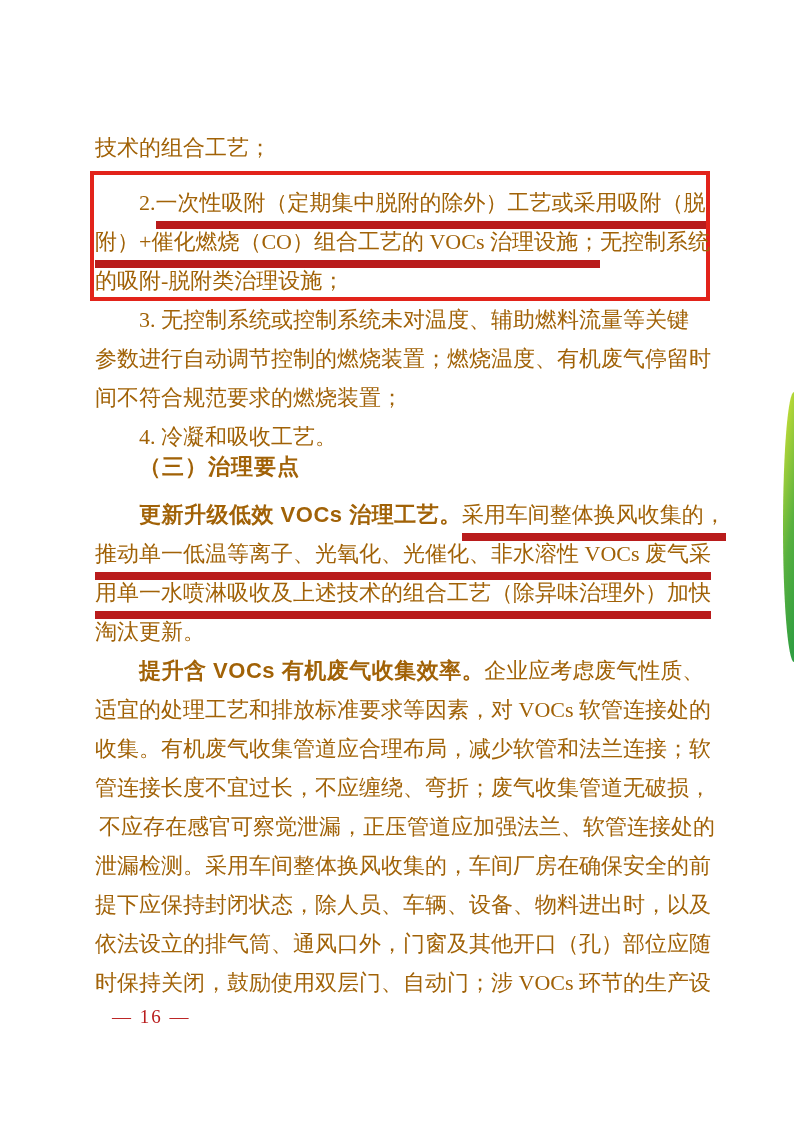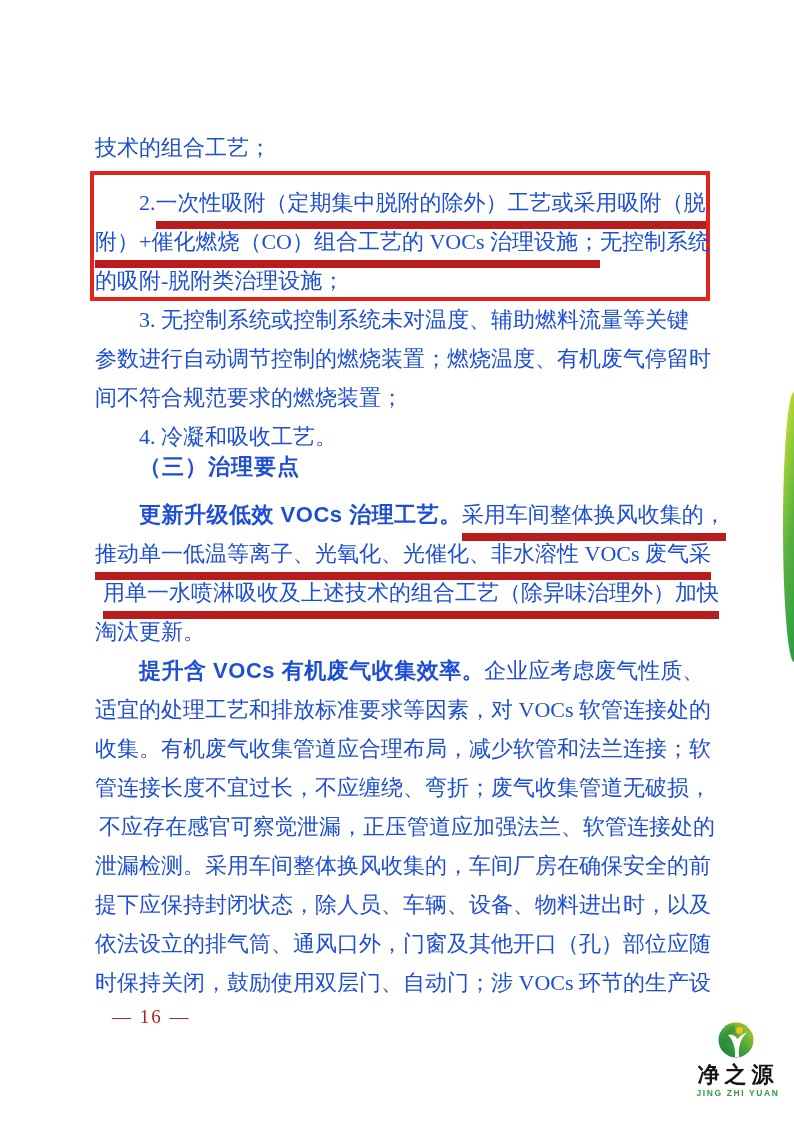--- a/index.html
+++ b/index.html
@@ -3,21 +3,21 @@
 <meta charset="utf-8">
 <style>
   html,body{margin:0;padding:0;}
   body{
     width:794px;height:1123px;position:relative;background:#ffffff;overflow:hidden;
     font-family:"Liberation Serif","DejaVu Serif",serif;
   }
   .page{position:absolute;inset:0;background:#ffffff;}
   .line{
     position:absolute;font-size:22px;line-height:30px;white-space:nowrap;
-    color:#1d4ed8;font-family:"Liberation Serif","DejaVu Serif",serif;
+    color:#a16207;font-family:"Liberation Serif","DejaVu Serif",serif;
   }
   .line span{display:inline-block;}
   .seg-bold{
     font-weight:bold;
     font-family:"Liberation Sans","DejaVu Sans",sans-serif;
     letter-spacing:0.5px;
   }
   .seg-underline{
     border-bottom:8px solid #b91c1c;
     padding-bottom:3px;
@@ -61,48 +61,31 @@
       <div class="line" style="top: 188px; left: 139px;"><span>2. </span><span class="seg-underline">一次性吸附（定期集中脱附的除外）工艺或采用吸附（脱</span></div>
       <div class="line" style="top: 227px; left: 95px;"><span class="seg-underline">附）+催化燃烧（CO）组合工艺的 VOCs 治理设施；</span><span>无控制系统</span></div>
       <div class="line" style="top: 266px; left: 95px;"><span>的吸附-脱附类治理设施；</span></div>
       <div class="line" style="top: 305px; left: 139px;"><span>3. 无控制系统或控制系统未对温度、辅助燃料流量等关键</span></div>
       <div class="line" style="top: 344px; left: 95px;"><span>参数进行自动调节控制的燃烧装置；燃烧温度、有机废气停留时</span></div>
       <div class="line" style="top: 383px; left: 95px;"><span>间不符合规范要求的燃烧装置；</span></div>
       <div class="line" style="top: 422px; left: 139px;"><span>4. 冷凝和吸收工艺。</span></div>
       <div class="line kaiti" style="top: 452px; left: 139px;"><span>（三）治理要点</span></div>
       <div class="line" style="top: 500px; left: 139px;"><span class="seg-bold">更新升级低效 VOCs 治理工艺。</span><span class="seg-underline">采用车间整体换风收集的，</span></div>
       <div class="line" style="top: 539px; left: 95px;"><span class="seg-underline">推动单一低温等离子、光氧化、光催化、非水溶性 VOCs 废气采</span></div>
-      <div class="line" style="top: 578px; left: 95px; margin-left: 8px;"><span class="seg-underline">用单一水喷淋吸收及上述技术的组合工艺（除异味治理外）加快</span></div>
+      <div class="line" style="top: 578px; left: 95px;"><span class="seg-underline">用单一水喷淋吸收及上述技术的组合工艺（除异味治理外）加快</span></div>
       <div class="line" style="top: 617px; left: 95px;"><span>淘汰更新。</span></div>
       <div class="line" style="top: 656px; left: 139px;"><span class="seg-bold">提升含 VOCs 有机废气收集效率。</span><span>企业应考虑废气性质、</span></div>
       <div class="line" style="top: 695px; left: 95px;"><span>适宜的处理工艺和排放标准要求等因素，对 VOCs 软管连接处的</span></div>
       <div class="line" style="top: 734px; left: 95px;"><span>收集。有机废气收集管道应合理布局，减少软管和法兰连接；软</span></div>
       <div class="line" style="top: 773px; left: 95px;"><span>管连接长度不宜过长，不应缠绕、弯折；废气收集管道无破损，</span></div>
       <div class="line" style="top: 812px; left: 99px;"><span>不应存在感官可察觉泄漏，正压管道应加强法兰、软管连接处的</span></div>
       <div class="line" style="top: 851px; left: 95px;"><span>泄漏检测。采用车间整体换风收集的，车间厂房在确保安全的前</span></div>
       <div class="line" style="top: 890px; left: 95px;"><span>提下应保持封闭状态，除人员、车辆、设备、物料进出时，以及</span></div>
       <div class="line" style="top: 929px; left: 95px; text-align: right;"><span>依法设立的排气筒、通风口外，门窗及其他开口（孔）部位应随</span></div>
       <div class="line" style="top: 968px; left: 95px;"><span>时保持关闭，鼓励使用双层门、自动门；涉 VOCs 环节的生产设</span></div>
     </div>
 
   <div class="page-number">— 16 —</div>
 
   <div class="edge-leaf"></div>
 
-  <div class="logo">
-    <svg class="logo-icon" viewBox="0 0 40 40" xmlns="http://www.w3.org/2000/svg">
-      <defs>
-        <linearGradient id="lg" x1="0%" y1="100%" x2="100%" y2="0%">
-          <stop offset="0%" stop-color="#0f7a3d"></stop>
-          <stop offset="45%" stop-color="#3fa03c"></stop>
-          <stop offset="100%" stop-color="#b8d433"></stop>
-        </linearGradient>
-      </defs>
-      <circle cx="20" cy="20" r="17.5" fill="url(#lg)"></circle>
-      <path d="M5 30 Q13 28 16.5 20 Q20 12 18.5 4.5 Q10 9 7.5 17 Q5.5 23 5 30 Z" fill="#2d8a34" opacity="0.5"></path>
-      <path d="M12 15 Q17 20 18.5 28 Q19.5 33 19 37 L23 37 Q22 30 24 24 Q26 17 31 12.5 Q25 14 21.5 19 Q20 16 16 14.5 Z" fill="#ffffff"></path>
-      <circle cx="23.5" cy="10.5" r="3.4" fill="#f4c50b"></circle>
-    </svg>
-    <div class="logo-name">净之源</div>
-    <div class="logo-sub">JING ZHI YUAN</div>
-  </div>
 
 </div>
 
 </body></html>

